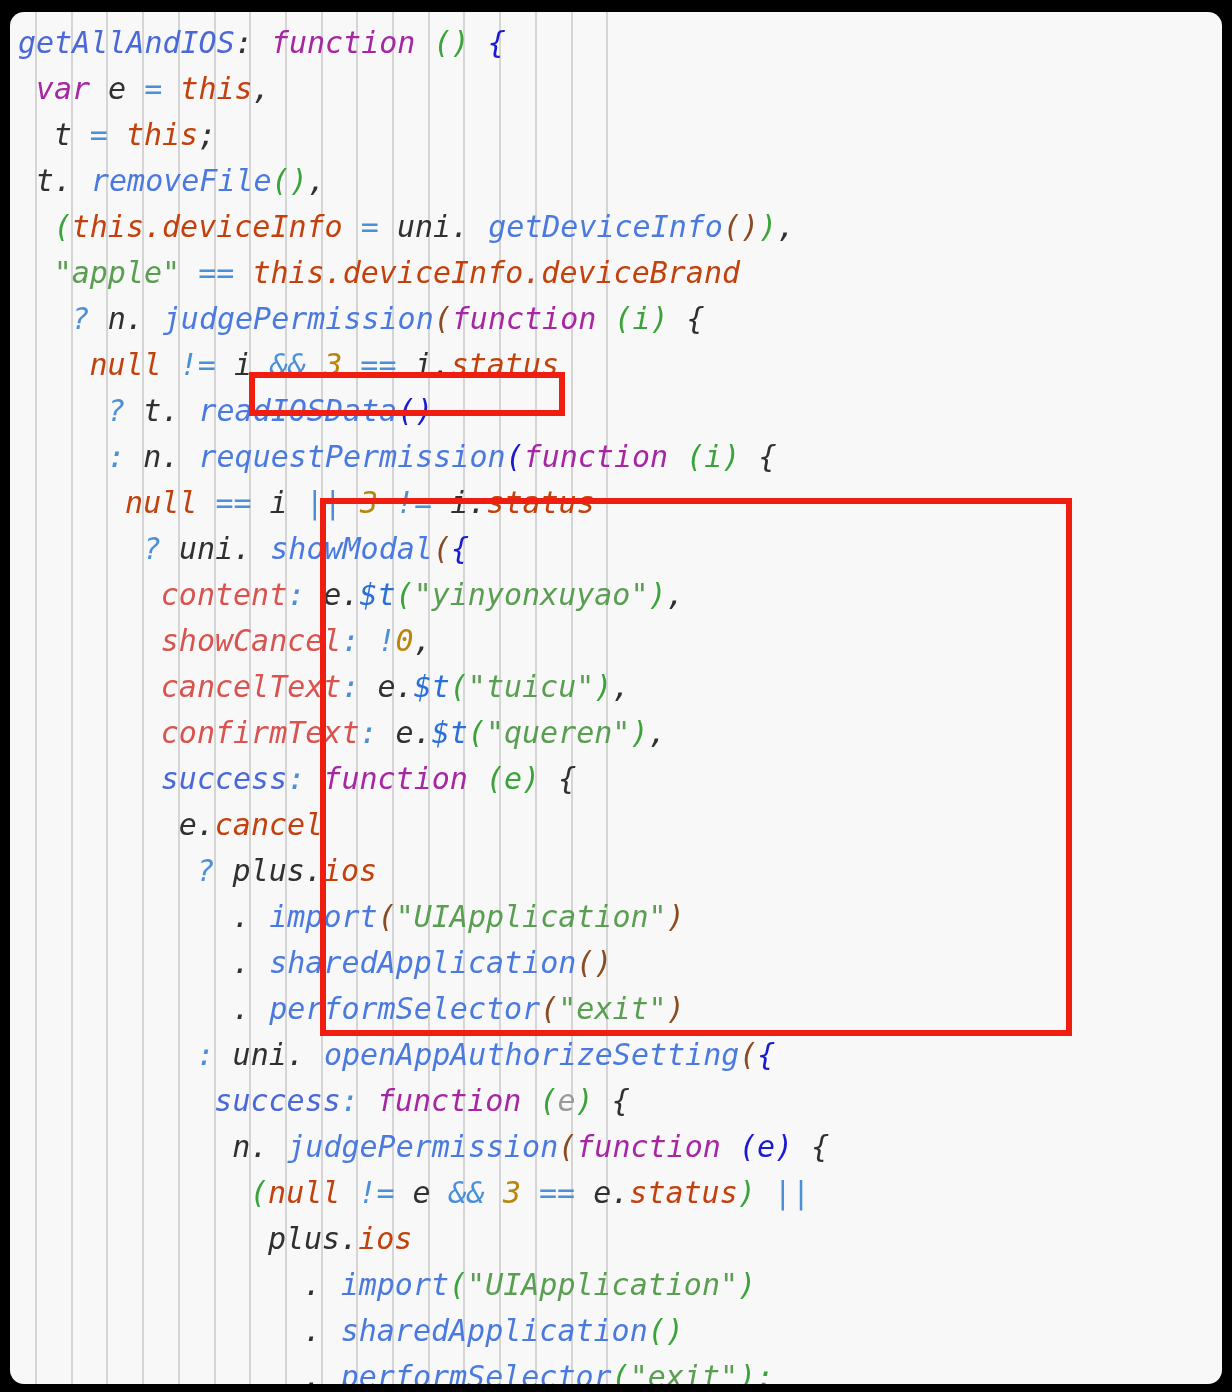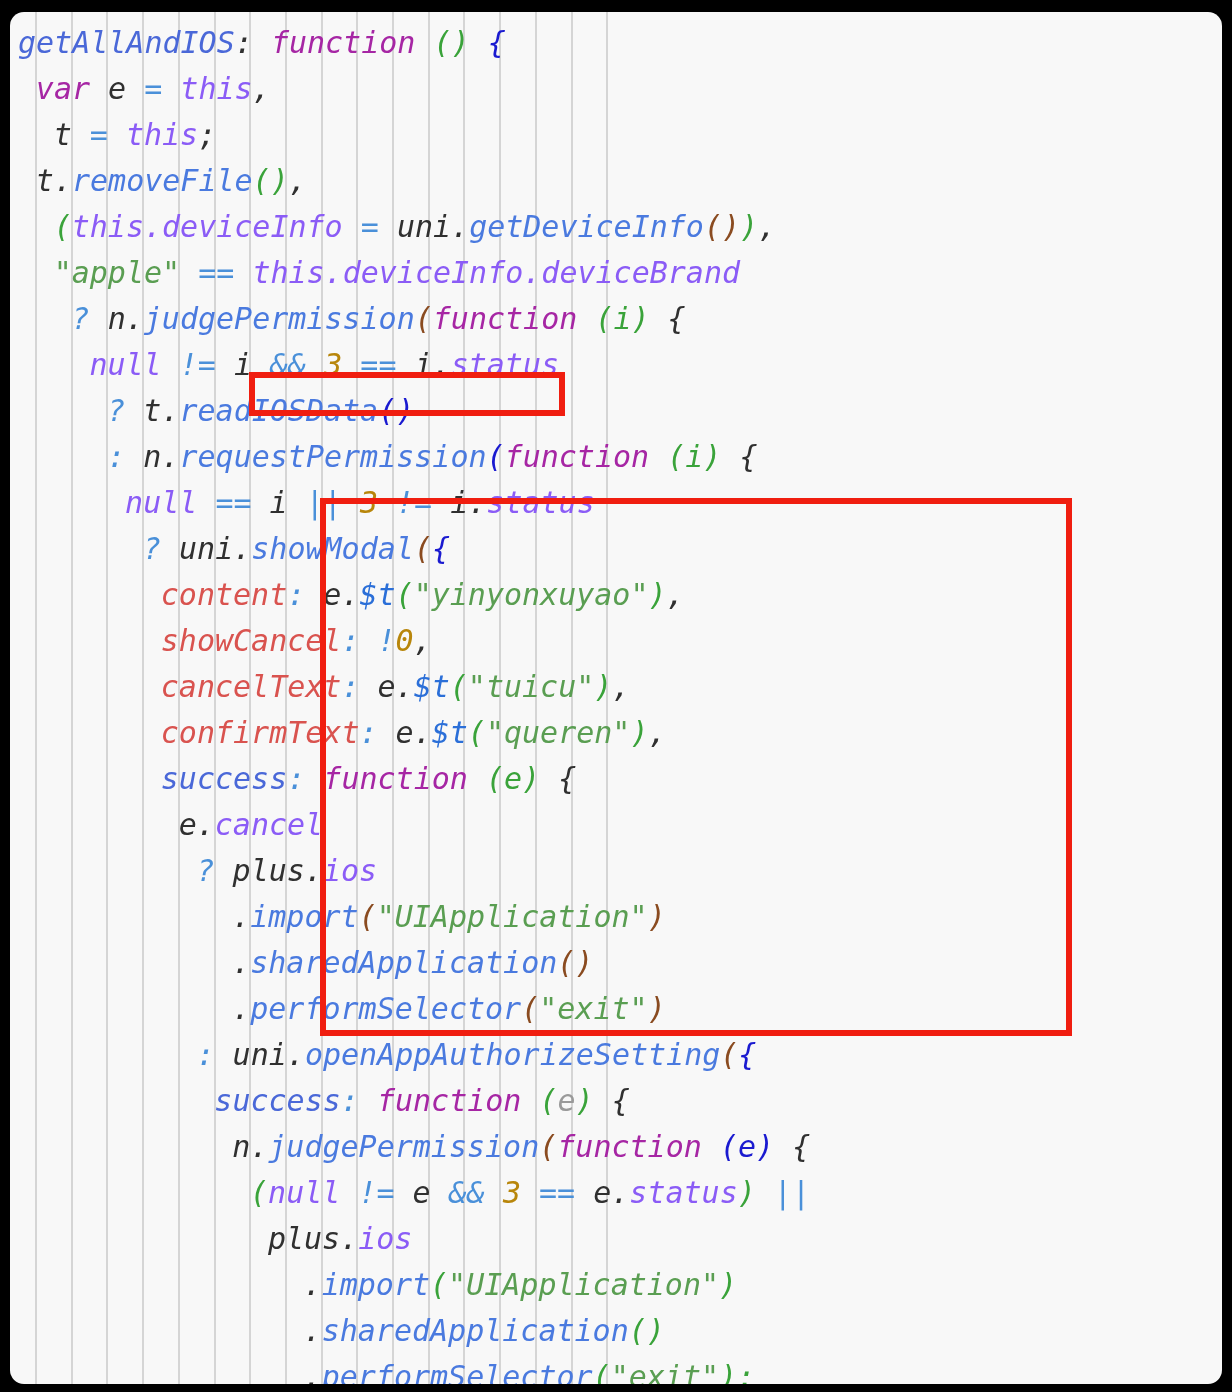--- a/index.html
+++ b/index.html
@@ -42,23 +42,23 @@
     left: 8px;
     height: 46px;
     white-space: pre;
     display: block;
     font-style: italic;
   }
   
   .t-plain  { color: #303030; }
   .t-key    { color: #4a68d8; }      
   .t-kw     { color: #a626a4; }      
-  .t-fn     { color: #4a7adf; }      
+  .t-fn     { color: #4a7adf; padding-left: 19px; }      
   .t-str    { color: #5a9e52; }      
-  .t-prop   { color: #8b5cf6; }      
+  .t-prop   { color: #c2410c; }      
   .t-op     { color: #4a90d9; }      
   .t-num    { color: #b8860b; }      
   .t-paren  { color: #3aa33a; }      
   .t-paren2 { color: #8a4b20; }      
   .t-brace  { color: #1a1ad0; }      
   .t-salmon { color: #d9534f; }      
   .t-dollar { color: #2b6fd8; }      
   .t-gray   { color: #9a9a9a; }      
 
   .redbox {

